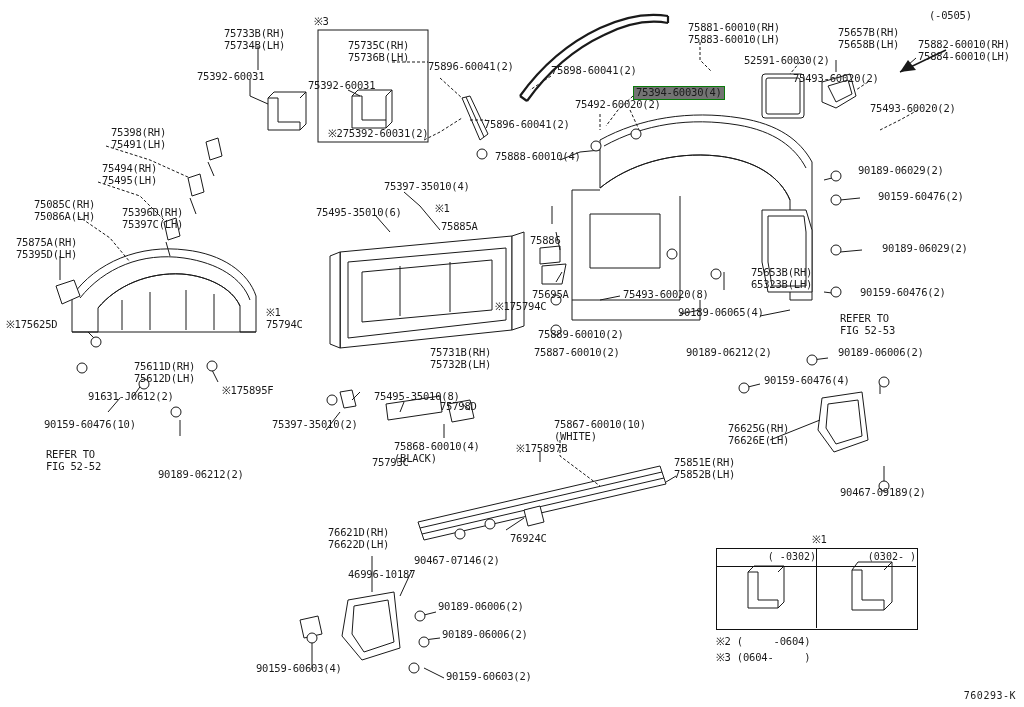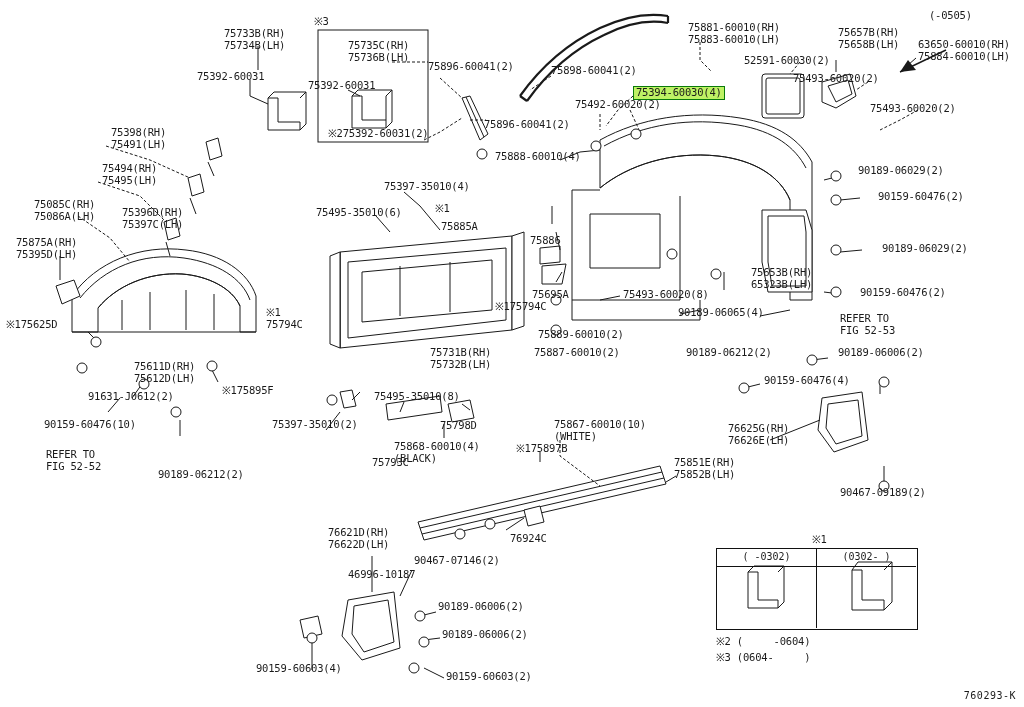--- a/index.html
+++ b/index.html
@@ -1,26 +1,26 @@
 <!DOCTYPE html>
 <html><head>
 <meta charset="utf-8">
 <style>
   html,body{margin:0;padding:0;background:#ffffff;}
   body{width:1024px;height:707px;position:relative;overflow:hidden;
        font-family:"DejaVu Sans Mono","Liberation Mono",monospace;color:#1a1a1a;}
   #stage{position:relative;width:1024px;height:707px;}
   .lbl{position:absolute;font-size:10.5px;line-height:11.5px;white-space:pre;letter-spacing:-0.2px;}
-  .hl{background:#bef264;border:1px solid #0a7a0a;padding:0 2px;}
+  .hl{background:#737373;border:1px solid #0a7a0a;padding:0 2px;}
   svg{position:absolute;left:0;top:0;width:1024px;height:707px;pointer-events:none;}
   .tbl{position:absolute;border:1px solid #111;}
   .tbl .row{display:flex;}
   .tbl .cell{border-right:1px solid #111;box-sizing:border-box;position:relative;}
   .tbl .cell:last-child{border-right:none;}
-  .tbl .hdr{border-bottom:1px solid #111;text-align:center;font-size:10px;line-height:16px;}
+  .tbl .hdr{border-bottom:1px solid #111;text-align:right;font-size:10px;line-height:16px;}
   .code{position:absolute;right:8px;bottom:6px;font-size:10px;letter-spacing:0.5px;}
 </style>
 </head>
 <body>
 
 <div id="stage">
 
   <svg viewBox="0 0 1024 707">
     <g fill="none" stroke="#1a1a1a" stroke-width="1">
 
@@ -226,21 +226,21 @@
   <div class="lbl" style="left:308px;top:80px">75392-60031</div>
   <div class="lbl" style="left:428px;top:61px">75896-60041(2)</div>
   <div class="lbl" style="left:484px;top:119px">75896-60041(2)</div>
   <div class="lbl" style="left:328px;top:128px">※275392-60031(2)</div>
   <div class="lbl" style="left:551px;top:65px">75898-60041(2)</div>
   <div class="lbl" style="left:688px;top:22px">75881-60010(RH)
 75883-60010(LH)</div>
   <div class="lbl" style="left:838px;top:27px">75657B(RH)
 75658B(LH)</div>
   <div class="lbl" style="left:929px;top:10px">(-0505)</div>
-  <div class="lbl" style="left:918px;top:39px">63650-60010(RH)
+  <div class="lbl" style="left:918px;top:39px">75882-60010(RH)
 75884-60010(LH)</div>
   <div class="lbl" style="left:744px;top:55px">52591-60030(2)</div>
   <div class="lbl" style="left:793px;top:73px">75493-60020(2)</div>
   <div class="lbl" style="left:870px;top:103px">75493-60020(2)</div>
   <div class="lbl" style="left:575px;top:99px">75492-60020(2)</div>
   <div class="lbl hl" style="left:633px;top:86px">75394-60030(4)</div>
   <div class="lbl" style="left:495px;top:151px">75888-60010(4)</div>
   <div class="lbl" style="left:858px;top:165px">90189-06029(2)</div>
   <div class="lbl" style="left:878px;top:191px">90159-60476(2)</div>
   <div class="lbl" style="left:882px;top:243px">90189-06029(2)</div>
@@ -280,21 +280,21 @@
   <div class="lbl" style="left:430px;top:347px">75731B(RH)
 75732B(LH)</div>
   <div class="lbl" style="left:538px;top:329px">75889-60010(2)</div>
   <div class="lbl" style="left:534px;top:347px">75887-60010(2)</div>
   <div class="lbl" style="left:686px;top:347px">90189-06212(2)</div>
   <div class="lbl" style="left:838px;top:347px">90189-06006(2)</div>
   <div class="lbl" style="left:764px;top:375px">90159-60476(4)</div>
   <div class="lbl" style="left:266px;top:307px">※1
 75794C</div>
   <div class="lbl" style="left:374px;top:391px">75495-35010(8)</div>
-  <div class="lbl" style="left:440px;top:420px">75798D</div>
+  <div class="lbl" style="left:440px;top:401px">75798D</div>
   <div class="lbl" style="left:272px;top:419px">75397-35010(2)</div>
   <div class="lbl" style="left:394px;top:441px">75868-60010(4)
 (BLACK)</div>
   <div class="lbl" style="left:372px;top:457px">75793C</div>
   <div class="lbl" style="left:554px;top:419px">75867-60010(10)
 (WHITE)</div>
   <div class="lbl" style="left:516px;top:443px">※175897B</div>
   <div class="lbl" style="left:674px;top:457px">75851E(RH)
 75852B(LH)</div>
   <div class="lbl" style="left:728px;top:423px">76625G(RH)

